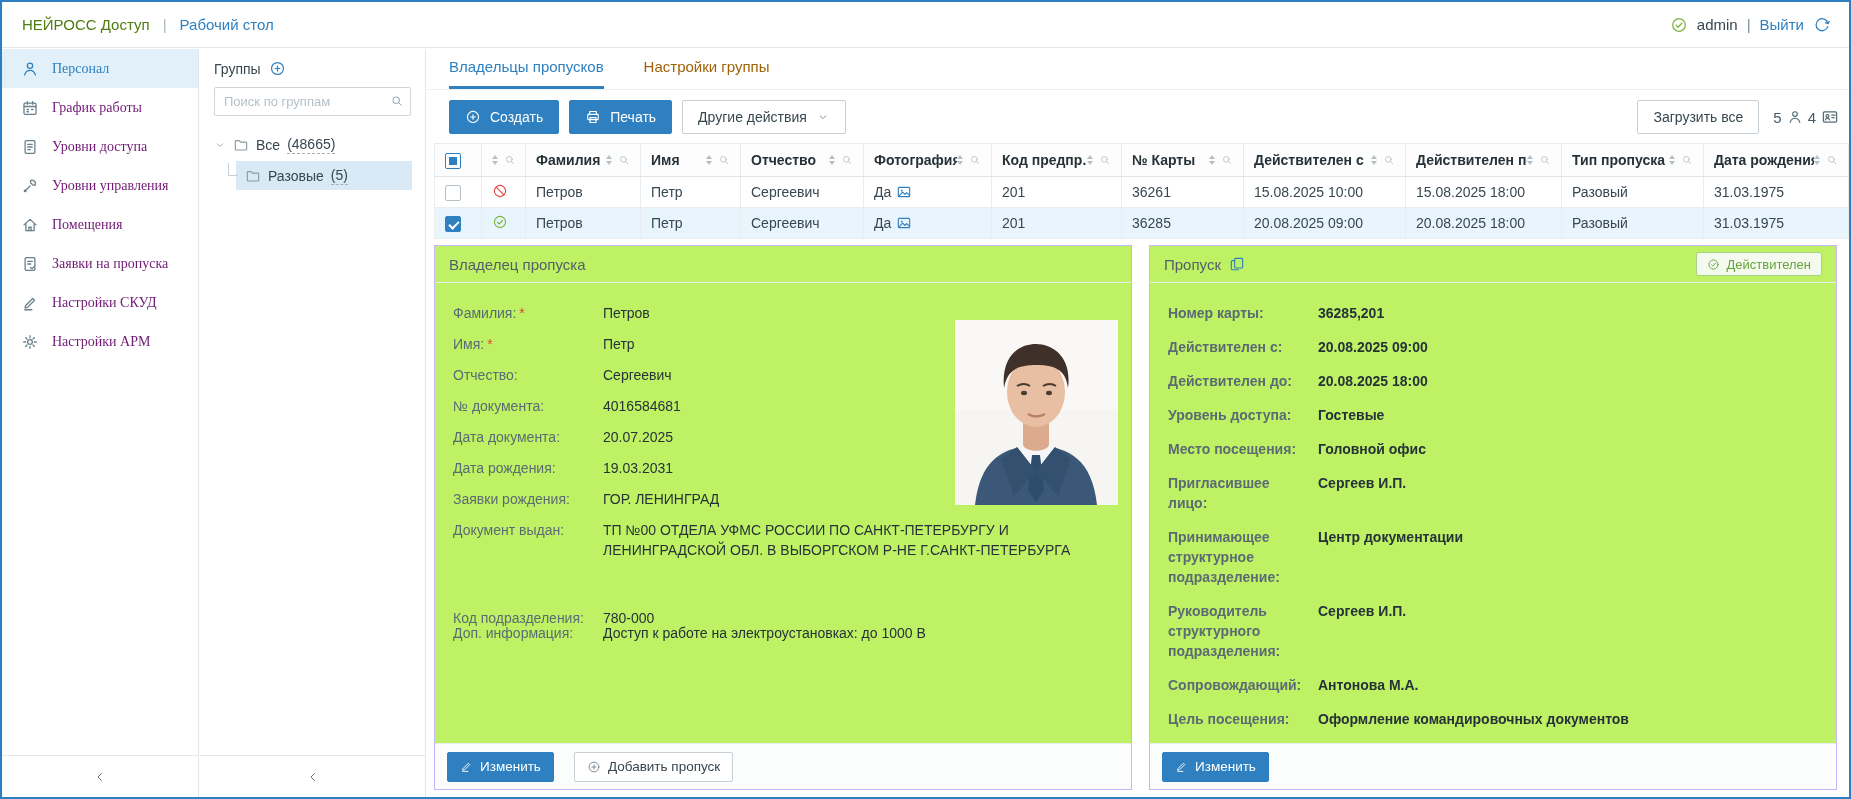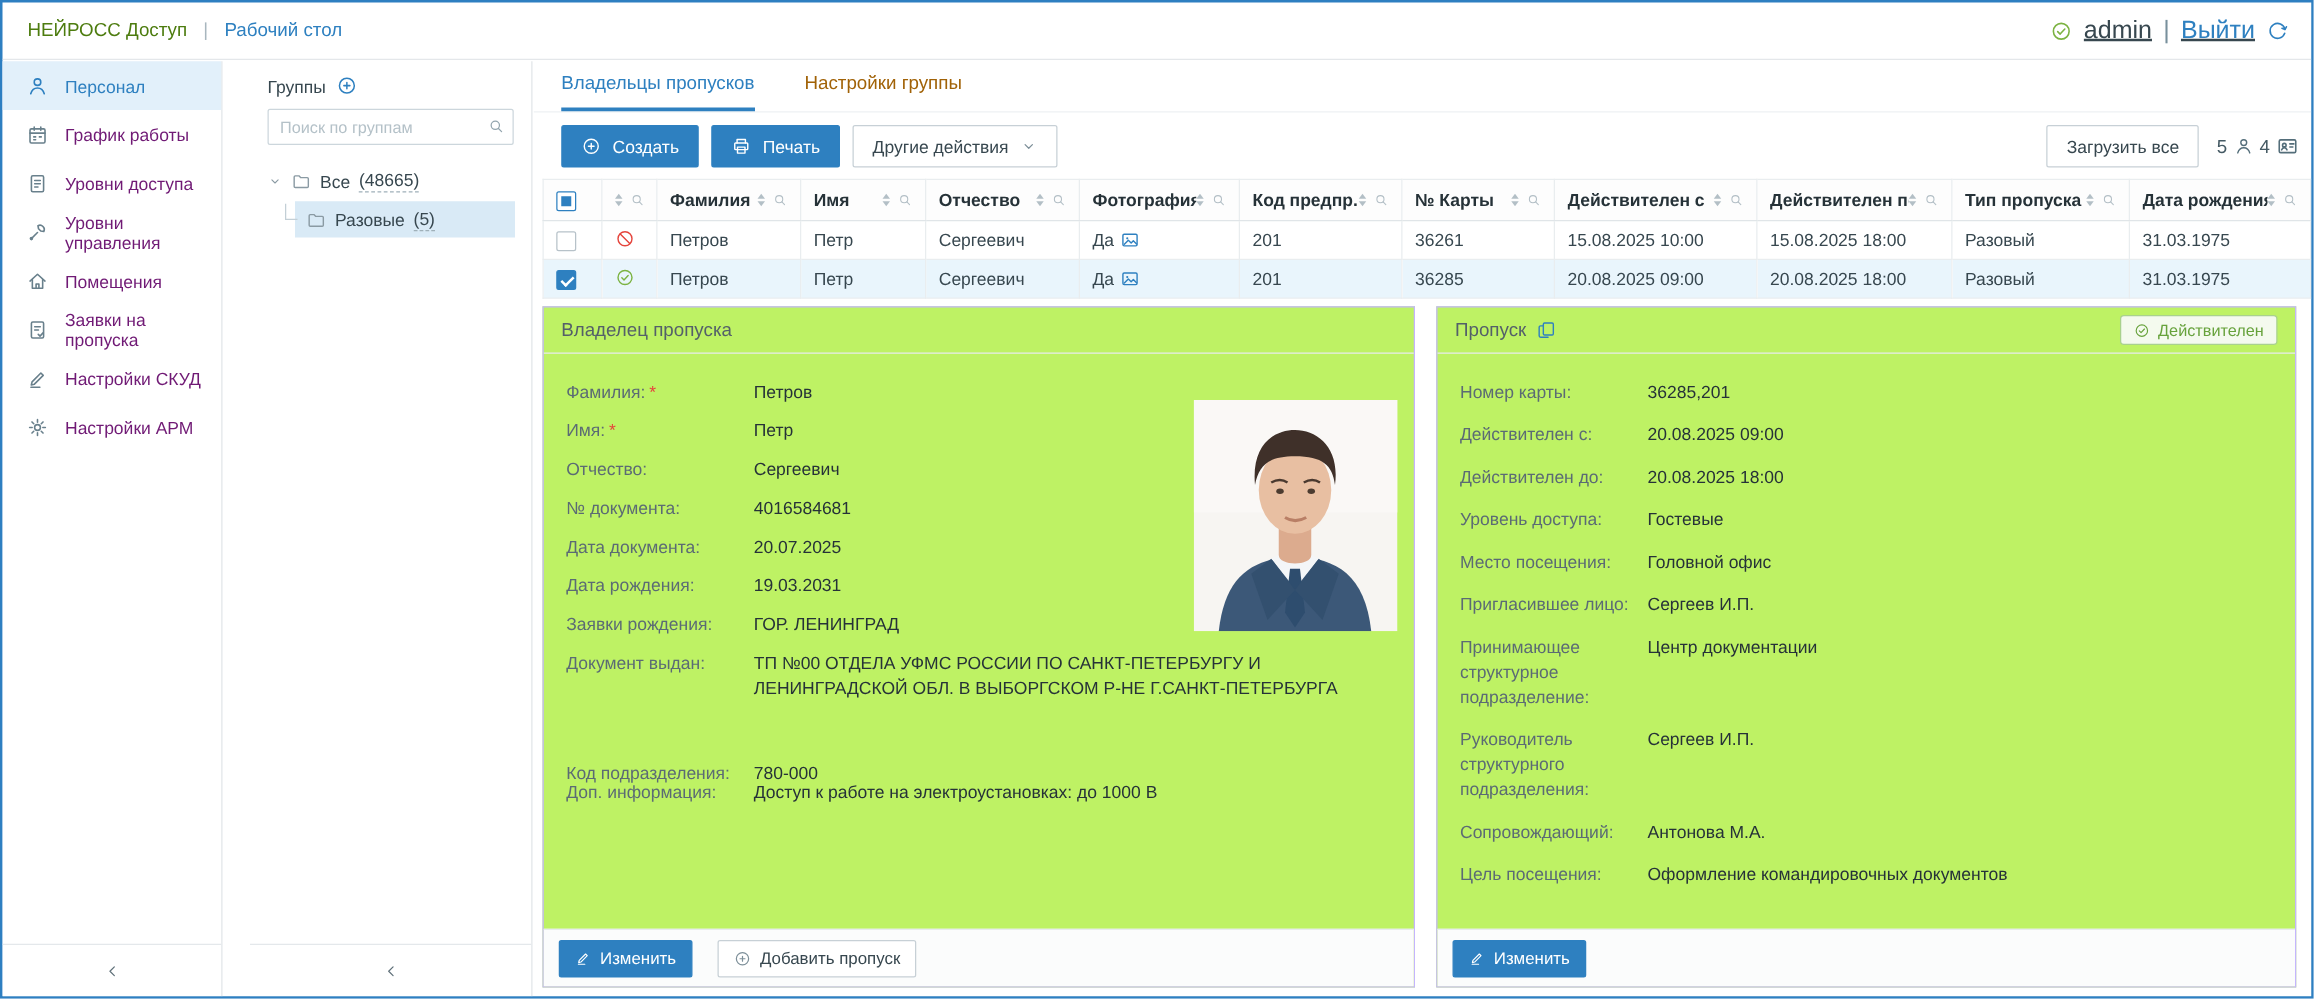--- a/index.html
+++ b/index.html
@@ -5,31 +5,31 @@
   * { box-sizing: border-box; margin: 0; padding: 0; }
   body { background: #fff; font-family: "Liberation Sans", "DejaVu Sans", sans-serif; }
   .app { position: relative; width: 1851px; height: 799px; border: 2px solid #2e7fc1; background: #fff; overflow: hidden; color: #37474f; }
 
   
   .topbar { height: 46px; border-bottom: 1px solid #e4e7ea; display: flex; align-items: center; padding: 0 18px 0 20px; font-size: 15px; }
   .brand { color: #4d7c0f; font-weight: 500; }
   .tb-sep { color: #a8b6be; margin: 0 13px; }
   .link { color: #2e80c0; cursor: pointer; }
   .topbar .spacer, .toolbar .spacer { flex: 1; }
-  .userbox { display: flex; align-items: center; gap: 9px; font-size: 20px; text-decoration: underline; }
+  .userbox { display: flex; gap: 9px; font-size: 15px; }
   .user-sep { color: #78909c; }
 
   
   .ic { width: 16px; height: 16px; stroke: currentColor; fill: none; stroke-width: 1.7; stroke-linecap: round; stroke-linejoin: round; flex: none; }
   .s12 { width: 12px; height: 12px; } .s13 { width: 13px; height: 13px; } .s14 { width: 14px; height: 14px; }
   .s18 { width: 18px; height: 18px; }
   .green { color: #7cb342; } .red { color: #e5453d; } .blue { color: #2e80c0; } .gray { color: #7d8f99; }
 
   
-  .sidebar { position: absolute; left: 0; top: 47px; bottom: 0; width: 176px; border-right: 1px solid #e2e6e9; background: #fff; }
+  .sidebar { position: absolute; left: 0; top: 47px; bottom: 0; width: 197px; border-right: 1px solid #e2e6e9; background: #fff; font-family: Liberation Serif, serif; }
   .nav-item { height: 39px; display: flex; align-items: center; gap: 13px; padding: 0 10px 0 19px; font-size: 14px; color: #701a75; cursor: pointer; }
   .nav-item .ic { color: #69808c; }
   .nav-item.active { background: #e2f0fa; color: #2e80c0; }
   .nav-item.active .ic { color: #2e80c0; }
   .panel-foot { position: absolute; left: 0; right: 0; bottom: 0; height: 42px; border-top: 1px solid #e4e8eb; display: flex; align-items: center; justify-content: center; color: #5f7079; cursor: pointer; }
 
   
   .groups { position: absolute; left: 198px; top: 47px; bottom: 0; width: 226px; border-right: 1px solid #e2e6e9; background: #fff; padding: 11px 14px; }
   .groups-head { display: flex; align-items: center; gap: 8px; font-size: 14px; color: #37474f; }
   .search-wrap { position: relative; margin-top: 10px; }
@@ -83,21 +83,21 @@
   .panel { position: absolute; top: 196px; bottom: 7px; background: #bef264; border: 1px solid #c4b5fd; }
   .panel.owner { left: 7px; width: 698px; }
   .panel.pass { left: 722px; width: 688px; }
   .panel-head { height: 37px; border-bottom: 1px solid #e7ebed; display: flex; align-items: center; gap: 8px; padding: 0 14px; font-size: 15px; color: #546069; }
   .panel-body { position: relative; padding: 20px 18px 0 18px; }
   .field { display: flex; margin-bottom: 11px; font-size: 14px; line-height: 20px; }
   .flabel { width: 150px; flex: none; color: #5b6b74; padding-right: 10px; }
   .fvalue { color: #263238; }
   .req { color: #e5453d; margin-left: 3px; }
   .gap-lg { margin-top: 48px; }
-  .pass .field { margin-bottom: 14px; }
+  .pass .field { margin-bottom: 14px; font-weight: bold; }
   .panel-footer { position: absolute; left: 0; right: 0; bottom: 0; height: 46px; background: #fbfcfc; border-top: 1px solid #e7ebed; display: flex; align-items: center; gap: 10px; padding: 0 12px; }
   .btn.sm { height: 30px; padding: 0 12px; font-size: 13.5px; gap: 7px; }
   .badge { display: inline-flex; align-items: center; gap: 6px; height: 24px; padding: 0 10px; border: 1px solid #a9d18e; background: #f4faee; color: #67a23c; border-radius: 3px; font-size: 13px; font-weight: normal; }
   .portrait { position: absolute; top: 37px; right: 13px; width: 163px; height: 185px; }
 </style>
 </head>
 <body>
 
 <svg width="0" height="0" style="position:absolute">
   <defs>

